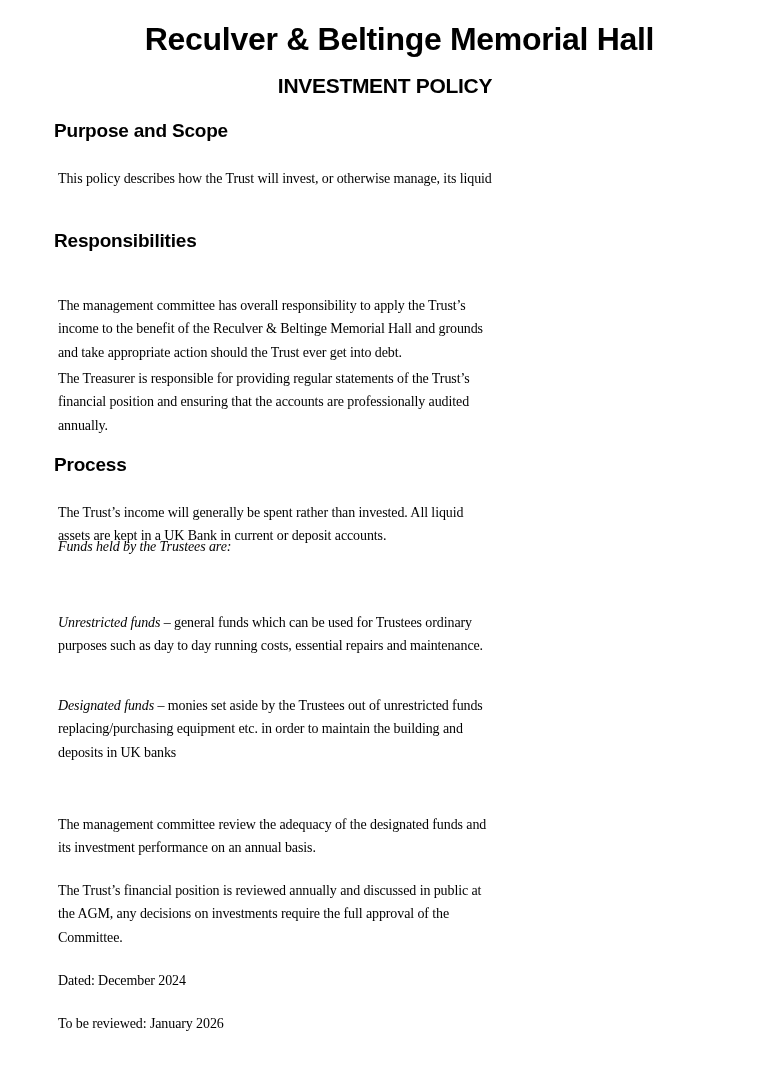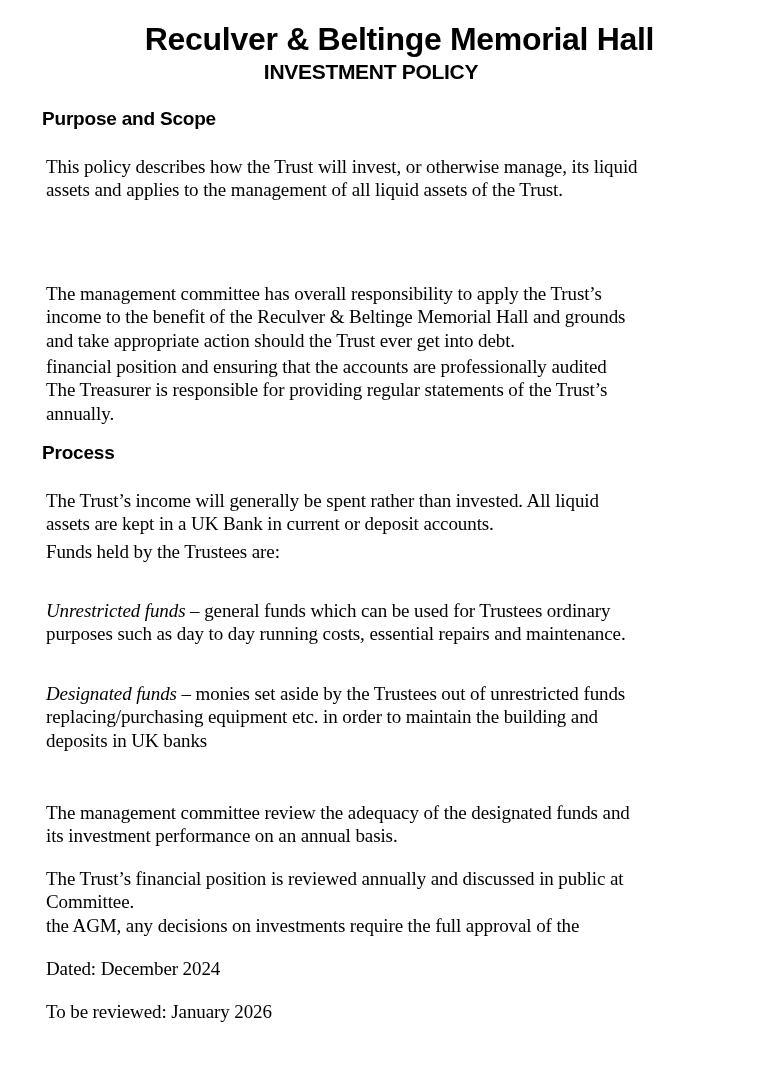--- a/index.html
+++ b/index.html
@@ -35,93 +35,93 @@
     .subtitle {
       position: absolute;
       left: 0; width: 742px;
       top: 58px;
       text-align: center;
       font-family: "Liberation Sans", sans-serif;
       font-weight: bold;
       font-size: 21px;
       letter-spacing: -0.3px;
       line-height: 28px;
-      margin: 0;
+      margin: 14px;
     }
     .heading {
       position: absolute;
       left: 42px;
       font-family: "Liberation Sans", sans-serif;
       font-weight: bold;
       font-size: 19px;
       line-height: 24px;
-      margin: 0;
+      margin: 12px;
       letter-spacing: -0.2px;
     }
     .para {
       position: absolute;
       left: 42px;
       width: 690px;
       font-family: "Liberation Serif", serif;
-      font-size: 19px;
+      font-size: 14px;
       line-height: 23.3px;
-      margin: 4px;
+      margin: 16px;
       letter-spacing: -0.1px;
     }
     .para em {
       font-style: italic;
     }
     .line { display: block; white-space: nowrap; }
   </style>
 </head>
 <body>
 
 <div class="page">
   <h1 class="title">Reculver &amp; Beltinge Memorial Hall</h1>
   <h2 class="subtitle">INVESTMENT POLICY</h2>
 
   <h3 class="heading" style="top:107px;">Purpose and Scope</h3>
   <p class="para" style="top:151px;">
     <span class="line">This policy describes how the Trust will invest, or otherwise manage, its liquid</span>
-    <span class="line">assets and applies to the management of all liquid assets of the Trust.</span>
   </p>
 
+  <h3 class="heading" style="top:217px;">Responsibilities</h3>
   <p class="para" style="top:278px;">
     <span class="line">The management committee has overall responsibility to apply the Trust’s</span>
     <span class="line">income to the benefit of the Reculver &amp; Beltinge Memorial Hall and grounds</span>
     <span class="line">and take appropriate action should the Trust ever get into debt.</span>
   </p>
   <p class="para" style="top:351px;">
+    <span class="line">The Treasurer is responsible for providing regular statements of the Trust’s</span>
     <span class="line">financial position and ensuring that the accounts are professionally audited</span>
-    <span class="line">The Treasurer is responsible for providing regular statements of the Trust’s</span>
     <span class="line">annually.</span>
   </p>
 
   <h3 class="heading" style="top:441px;">Process</h3>
   <p class="para" style="top:485px;">
     <span class="line">The Trust’s income will generally be spent rather than invested. All liquid</span>
     <span class="line">assets are kept in a UK Bank in current or deposit accounts.</span>
   </p>
-  <p class="para" style="top:536px;">
+  <p class="para" style="top:519px;font-style:italic;">
     <span class="line">Funds held by the Trustees are:</span>
   </p>
   <p class="para" style="top:595px;">
     <span class="line"><em>Unrestricted funds</em><span> – general funds which can be used for Trustees ordinary</span></span>
     <span class="line">purposes such as day to day running costs, essential repairs and maintenance.</span>
   </p>
   <p class="para" style="top:678px;">
     <span class="line"><em>Designated funds</em><span> – monies set aside by the Trustees out of unrestricted funds</span></span>
     <span class="line">replacing/purchasing equipment etc. in order to maintain the building and</span>
     <span class="line">deposits in UK banks</span>
   </p>
   <p class="para" style="top:797px;">
     <span class="line">The management committee review the adequacy of the designated funds and</span>
     <span class="line">its investment performance on an annual basis.</span>
   </p>
   <p class="para" style="top:863px;">
     <span class="line">The Trust’s financial position is reviewed annually and discussed in public at</span>
+    <span class="line">the AGM, any decisions on investments require the full approval of the</span>
     <span class="line">Committee.</span>
-    <span class="line">the AGM, any decisions on investments require the full approval of the</span>
   </p>
 
   <p class="para" style="top:953px;">Dated:  December 2024</p>
   <p class="para" style="top:996px;">To be reviewed:  January 2026</p>
 </div>
 
 </body></html>

